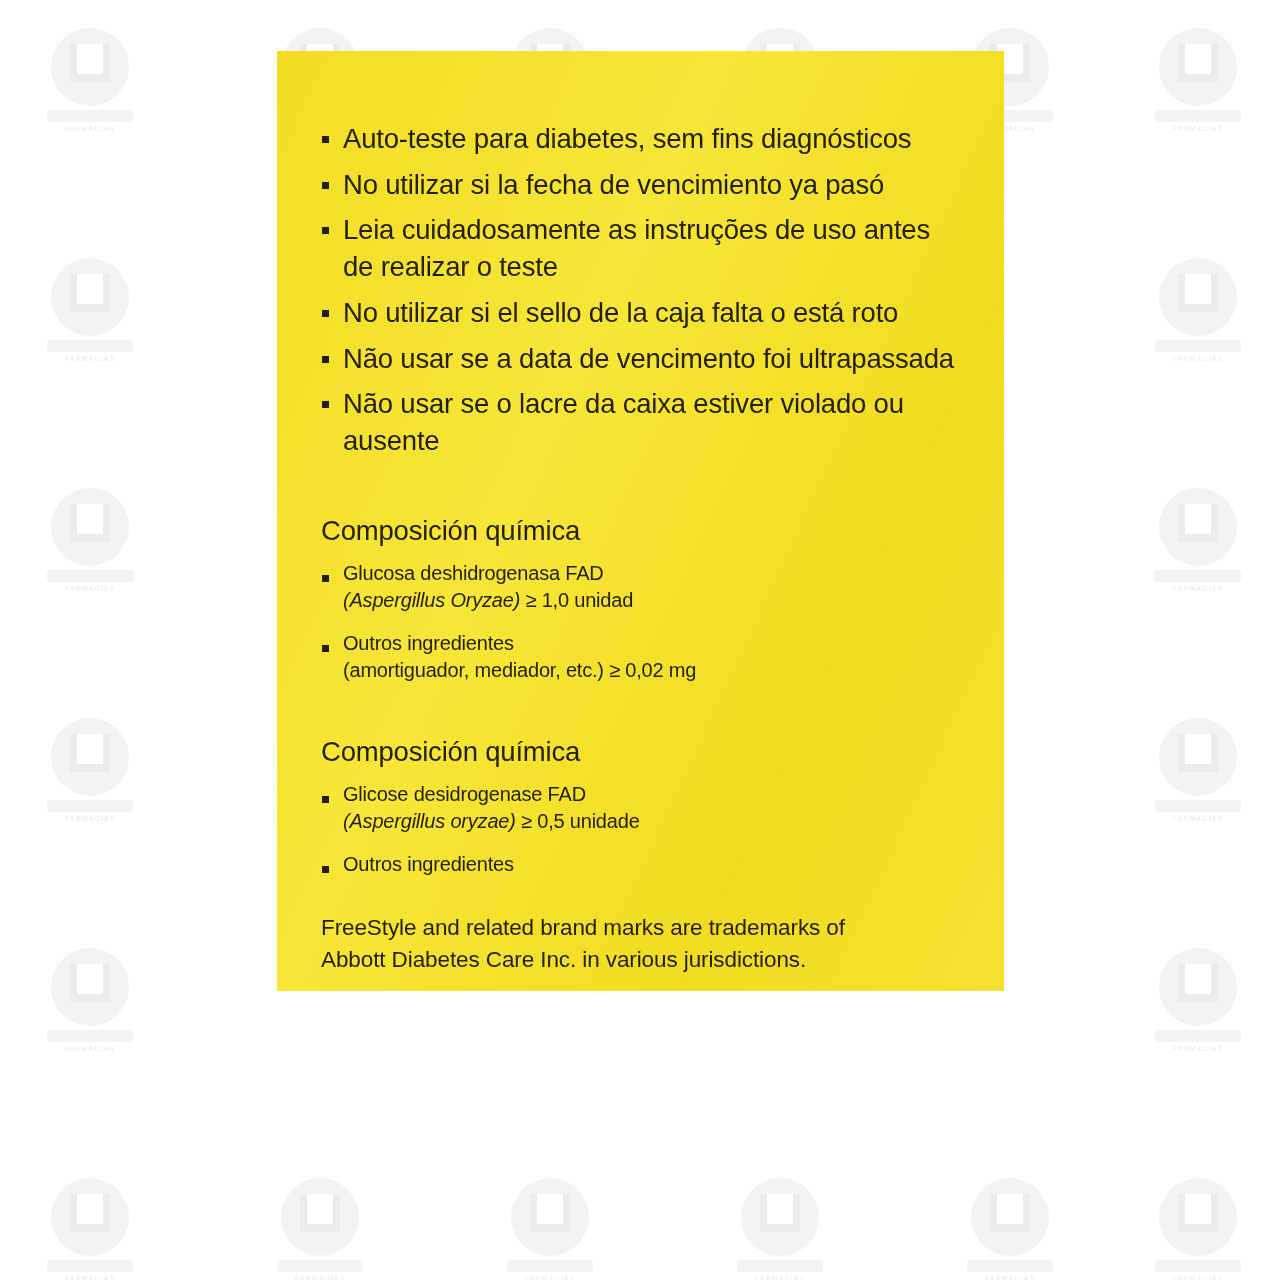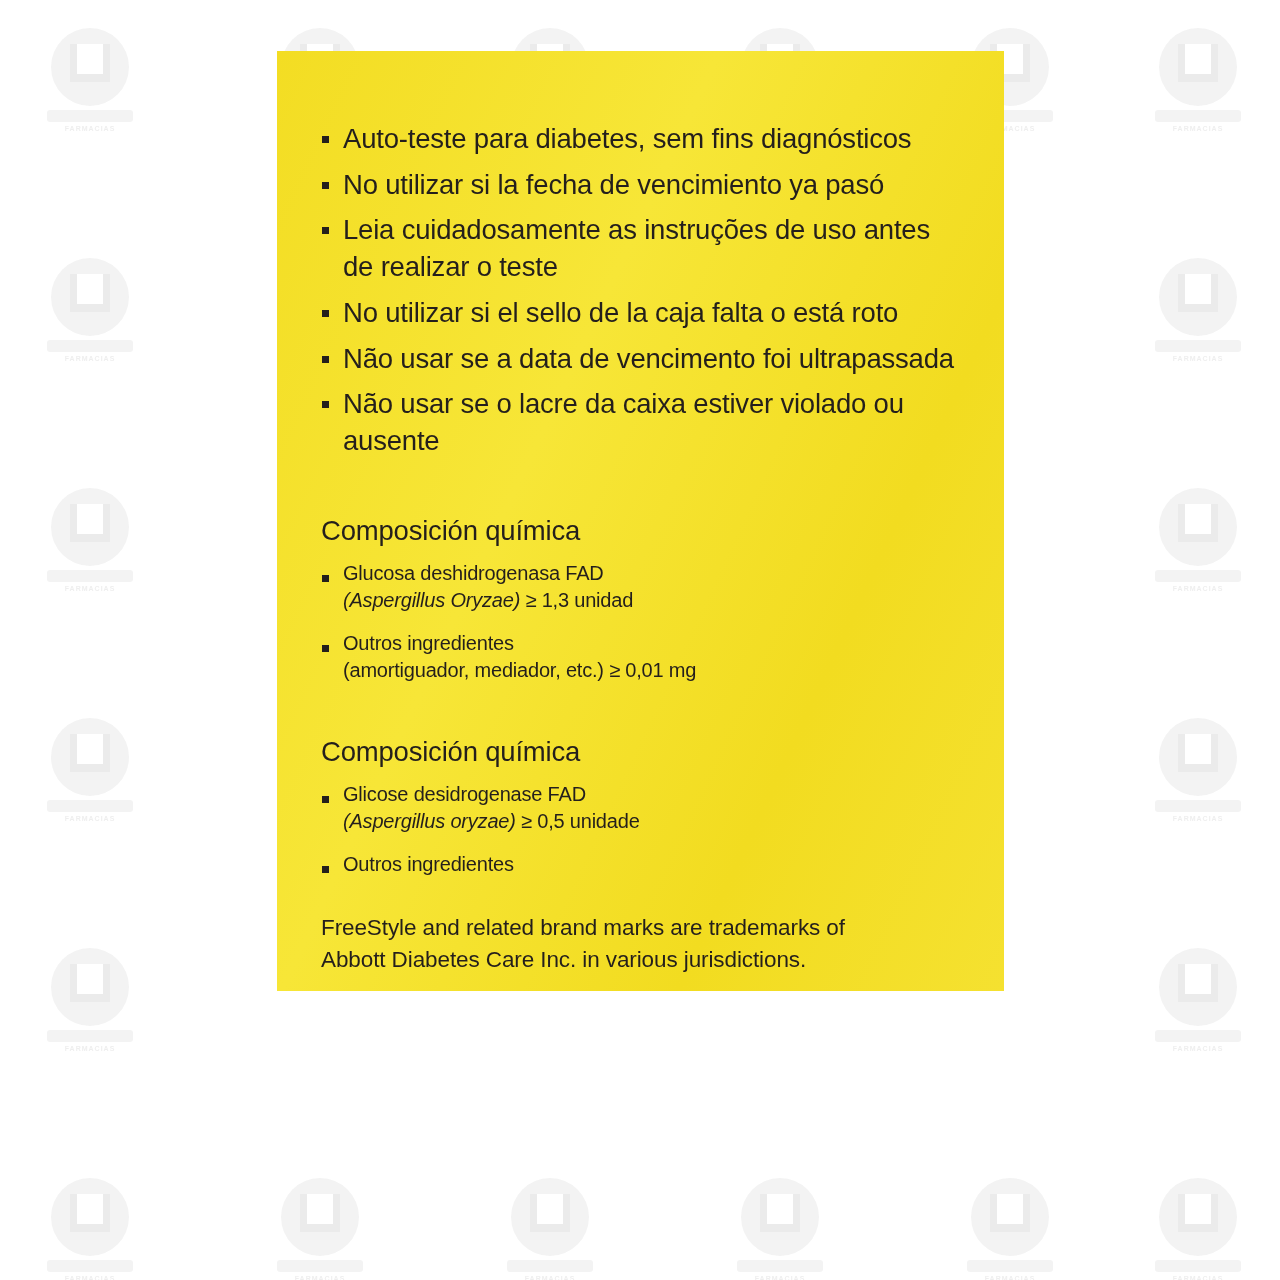--- a/index.html
+++ b/index.html
@@ -281,25 +281,25 @@
     <li class="bullet-item">Não usar se o lacre da caixa estiver violado ou ausente</li>
   </ul>
 
   <div class="spacer-lg"></div>
 
   <div>
     <div class="section-heading">Composición química</div>
     <ul class="comp-list">
       <li class="comp-item">
         <span>Glucosa deshidrogenasa FAD</span>
-        <span class="sub-line"><span class="sci">(Aspergillus Oryzae)</span><span> ≥ 1,3 unidad</span></span>
+        <span class="sub-line"><span class="sci">(Aspergillus Oryzae)</span><span> ≥ 1,0 unidad</span></span>
       </li>
       <li class="comp-item">
         <span>Outros ingredientes</span>
-        <span class="sub-line">(amortiguador, mediador, etc.) ≥ 0,01 mg</span>
+        <span class="sub-line">(amortiguador, mediador, etc.) ≥ 0,02 mg</span>
       </li>
     </ul>
   </div>
 
   <div class="spacer-md"></div>
 
   <div>
     <div class="section-heading">Composición química</div>
     <ul class="comp-list">
       <li class="comp-item">

